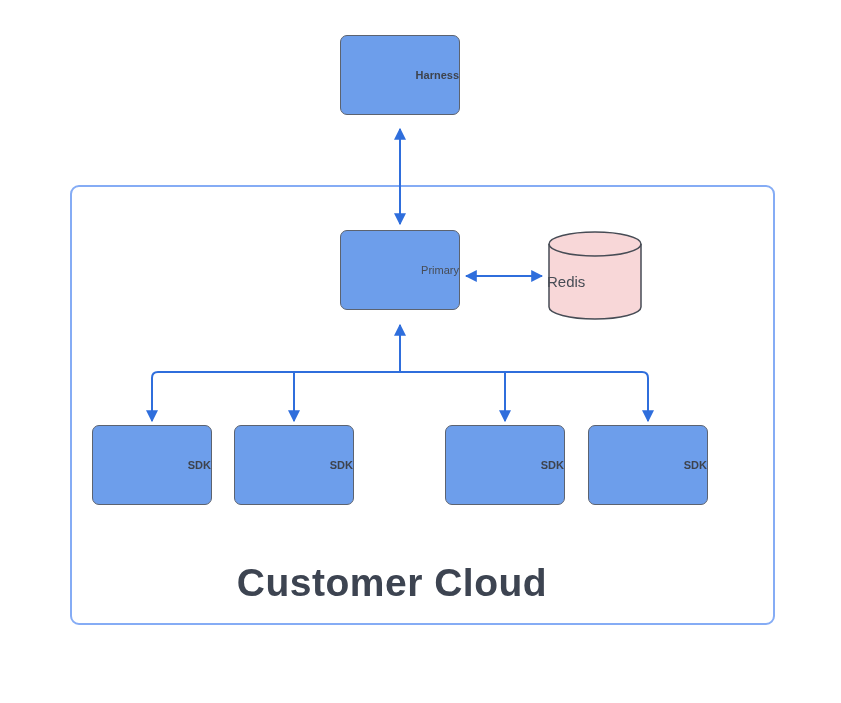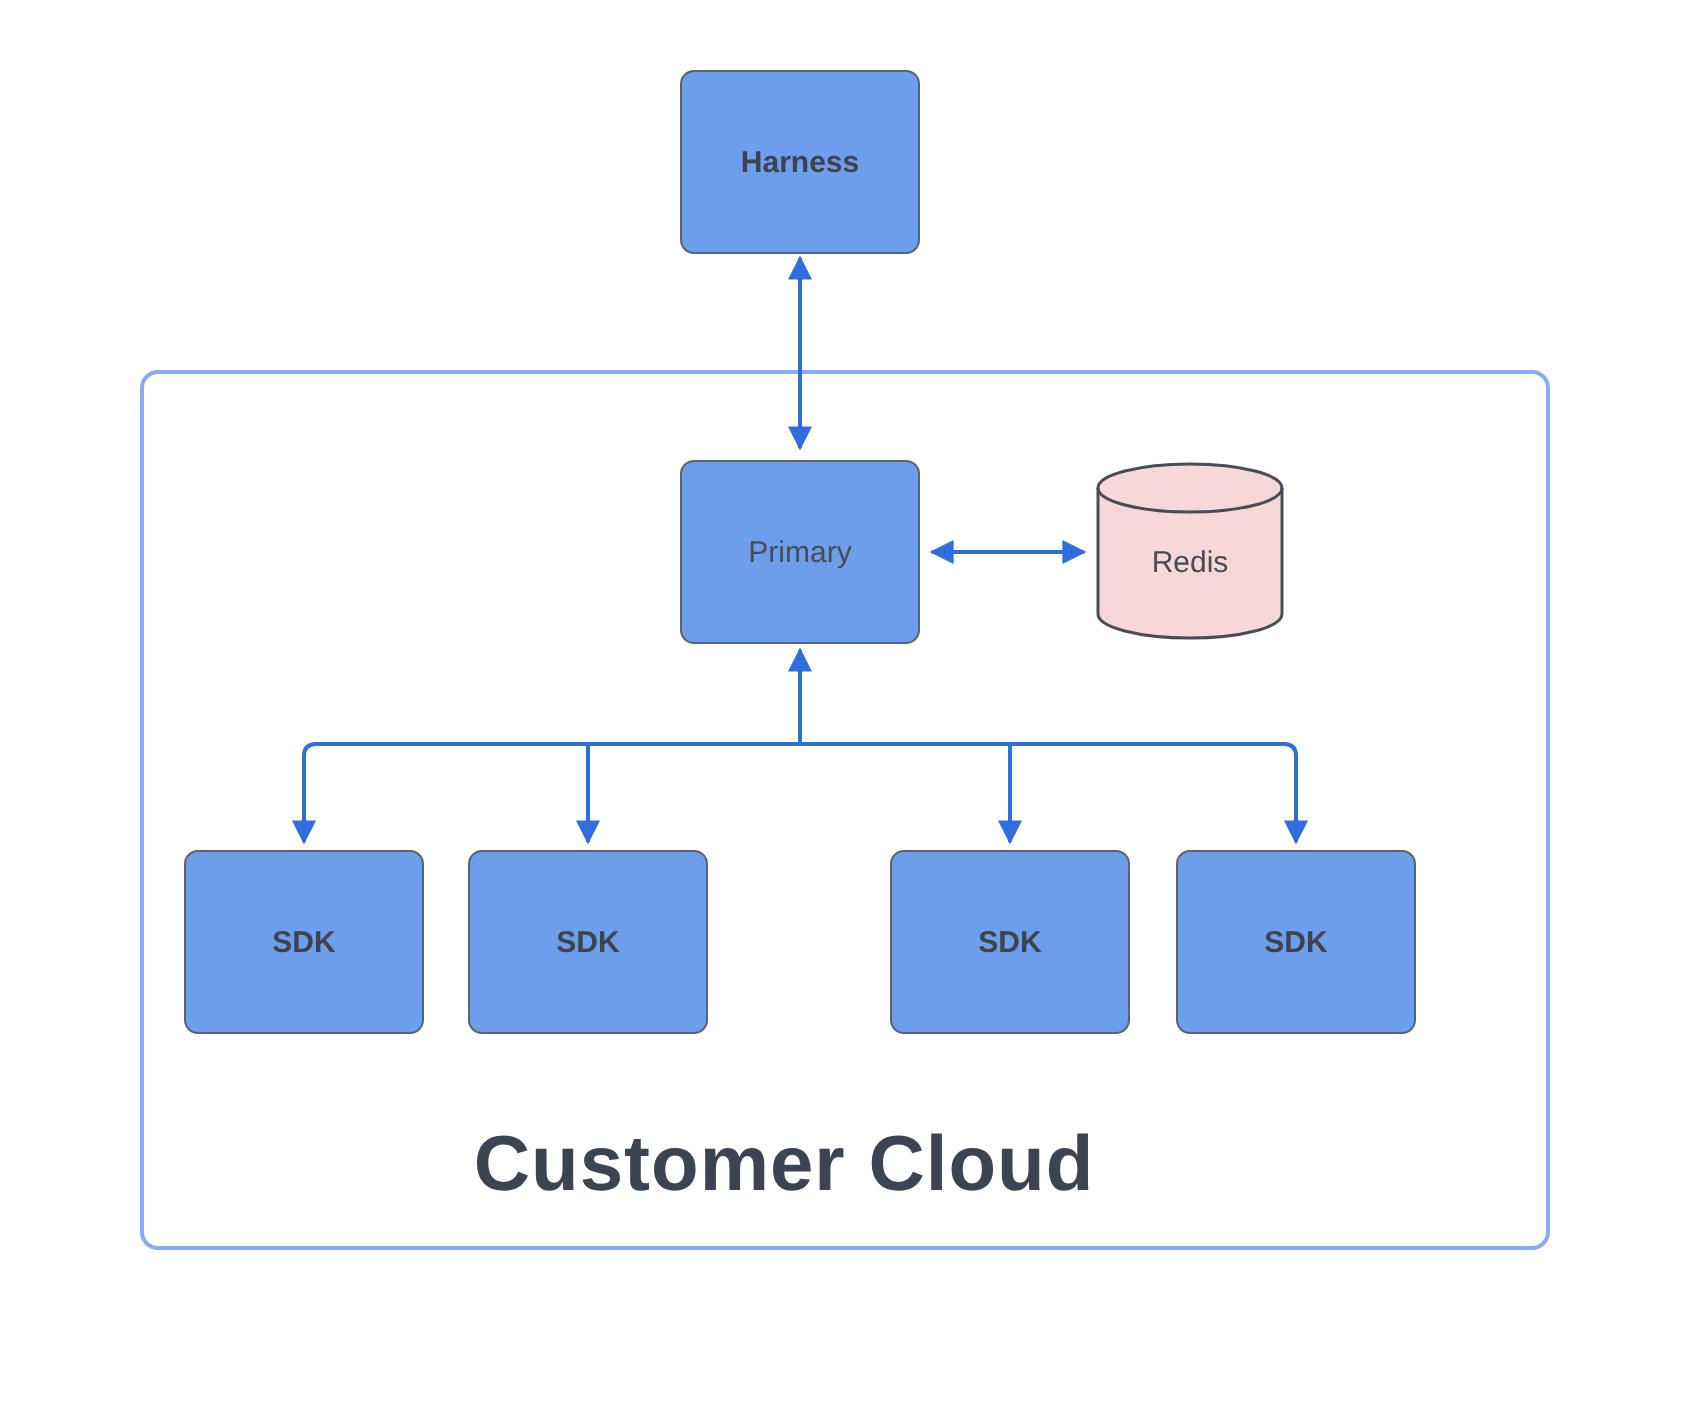--- a/index.html
+++ b/index.html
@@ -22,48 +22,47 @@
     width: 705px;
     height: 440px;
     border: 2px solid var(--container-border, #85acf5);
     border-radius: 9px;
     box-sizing: border-box;
     background: #ffffff;
   }
   .node {
     position: absolute;
     width: 120px;
-    height: 92px;
+    height: 80px;
     background: var(--node-fill, #6d9eeb);
     border: 1px solid var(--node-border, #5c6370);
     border-radius: 7px;
     box-sizing: border-box;
     display: flex;
     align-items: center;
-    justify-content: center;
+    justify-content: flex-end;
     color: var(--label-text, #3e434c);
-    font-size: 15px;
+    font-size: 11px;
   }
   .node.bold { font-weight: bold; }
   .node.regular { font-weight: normal; color: #474c55; }
 
   .cylinder-wrap {
     position: absolute;
     left: 547px;
     top: 229px;
     width: 96px;
     height: 94px;
   }
   .cylinder-wrap svg { display: block; }
   .cylinder-label {
     position: absolute;
     left: 0;
     top: 44px;
     width: 96px;
-    text-align: center;
     font-size: 15px;
     color: #474c55;
   }
   .connectors {
     position: absolute;
     left: 0;
     top: 0;
     pointer-events: none;
   }
   .connector-line {

